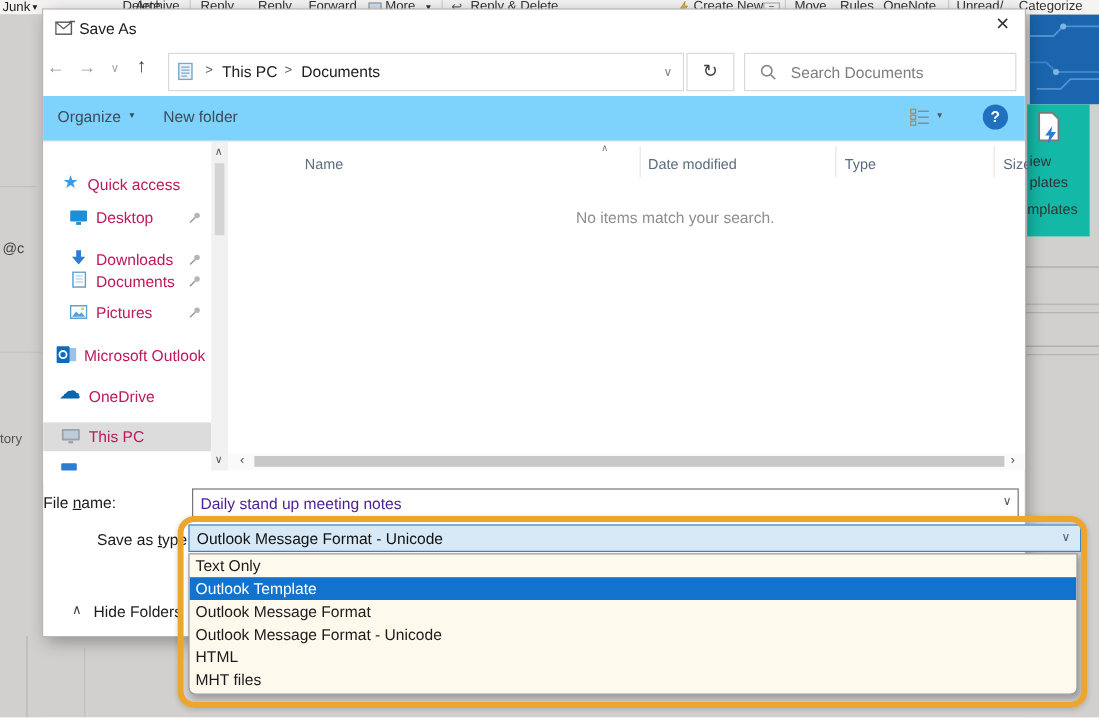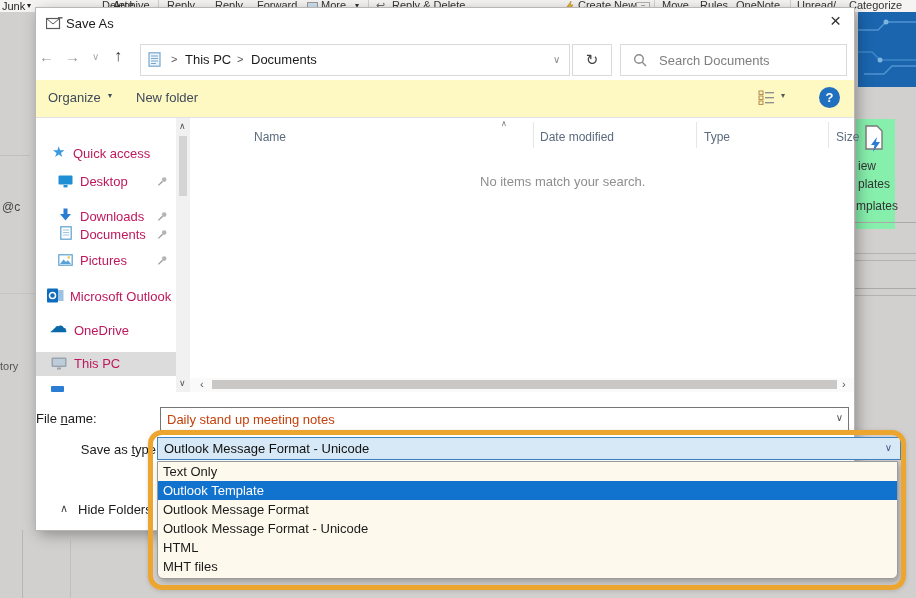--- a/index.html
+++ b/index.html
@@ -79,21 +79,21 @@
 
     <svg class="abs" style="left:4px;top:0;" width="58" height="75" viewBox="0 0 58 75">
       <rect x="0" y="0" width="58" height="75" fill="#1a65ae"></rect>
       <polyline points="0,18 20,18 28,10 58,10" fill="none" stroke="#4f93d2" stroke-width="1.5"></polyline>
       <polyline points="0,40 14,40 22,48 58,48" fill="none" stroke="#3c85c6" stroke-width="1.5"></polyline>
       <polyline points="6,62 26,62 34,54 58,54" fill="none" stroke="#4f93d2" stroke-width="1.5"></polyline>
       <circle cx="28" cy="10" r="2.5" fill="#7db4e0"></circle>
         <circle cx="22" cy="48" r="2.5" fill="#7db4e0"></circle>
     </svg>
 
-    <div class="abs" style="left:2px;top:75px;width:39px;height:110px;background:#86efac;margin-top:32px;">
+    <div class="abs" style="left:2px;top:75px;width:52px;height:110px;background:#14b8a6;">
       <svg class="abs" style="left:6px;top:6px;" width="24" height="28" viewBox="0 0 24 28">
         <path d="M4 1 h11 l5 5 v18 h-16 z" fill="#fff" stroke="#7a7a7a" stroke-width="1.4"></path>
         <polygon points="15,12 9,20 12.5,20 11,27 18,17 14,17" fill="#2b7cd3"></polygon>
       </svg>
       <span class="abs" style="left:2px;top:40px;font-size:12px;color:#333;">iew</span>
       <span class="abs" style="left:2px;top:58px;font-size:12px;color:#333;">plates</span>
       <span class="abs" style="left:0px;top:80px;font-size:12px;color:#333;">mplates</span>
     </div>
     <div class="abs" style="left:0;top:210px;width:62px;height:1px;background:#aba9a7;"></div>
     <div class="abs" style="left:0;top:241px;width:62px;height:1px;background:#b5b3b1;"></div>
@@ -138,21 +138,21 @@
       <span style="font-size:15px;color:#444;line-height:29px;">↻</span>
     </div>
     <div class="abs gray-btnbox" style="left:584px;top:36px;width:225px;height:30px;">
       <svg class="abs" style="left:12px;top:8px;" width="14" height="14" viewBox="0 0 14 14">
         <circle cx="6" cy="6" r="4.3" fill="none" stroke="#8a8a8a" stroke-width="1.4"></circle>
         <line x1="9.3" y1="9.3" x2="13" y2="13" stroke="#8a8a8a" stroke-width="1.4"></line>
       </svg>
       <input class="abs" style="left: 36px; top: 4px; width: 180px; height: 20px; border: none; outline: none; font-size: 13px; color: rgb(51, 51, 51); background: transparent;" readonly="" placeholder="Search Documents">
     </div>
 
-    <div class="abs" style="left:0;top:72px;width:818px;height:37px;background:#fef9c3;border-bottom:1px solid #e1e1e1;">
+    <div class="abs" style="left:0;top:72px;width:818px;height:37px;background:#7dd3fc;border-bottom:1px solid #e1e1e1;">
       <span class="abs" style="left:12px;top:10px;font-size:13px;color:#3f4a5a;">Organize</span>
       <span class="abs" style="left:72px;top:11px;font-size:8px;color:#3f4a5a;">▾</span>
       <span class="abs" style="left:100px;top:10px;font-size:13px;color:#3f4a5a;">New folder</span>
       <svg class="abs" style="left:722px;top:10px;" width="17" height="15" viewBox="0 0 17 15">
         <rect x="1" y="1" width="4" height="3.4" fill="none" stroke="#b08948" stroke-width="1"></rect>
         <rect x="1" y="6" width="4" height="3.4" fill="none" stroke="#b08948" stroke-width="1"></rect>
         <rect x="1" y="11" width="4" height="3.4" fill="none" stroke="#b08948" stroke-width="1"></rect>
         <line x1="7" y1="2.7" x2="16" y2="2.7" stroke="#8a8a8a" stroke-width="1.3"></line>
         <line x1="7" y1="7.7" x2="16" y2="7.7" stroke="#8a8a8a" stroke-width="1.3"></line>
         <line x1="7" y1="12.7" x2="16" y2="12.7" stroke="#8a8a8a" stroke-width="1.3"></line>
@@ -269,21 +269,21 @@
     <div class="abs" style="left:154px;top:370px;width:664px;height:14px;background:#fafafa;">
       <span class="abs" style="left:10px;top:0px;font-size:11px;color:#555;">‹</span>
       <div class="abs" style="left:22px;top:2px;width:625px;height:9px;background:#c9c8c7;"></div>
       <span class="abs" style="left:652px;top:0px;font-size:11px;color:#555;">›</span>
     </div>
 
     <div class="abs" style="left:0;top:403px;width:120px;text-align:left;font-size:13px;color:#1b1b1b;">
       <span>File </span><span style="text-decoration:underline;">n</span><span>ame:</span>
     </div>
     <div class="abs" style="left:124px;top:399px;width:687px;height:22px;border:1px solid #767676;background:#fff;">
-      <input class="abs" style="left: 4px; top: 1px; width: 640px; height: 18px; border: none; outline: none; font-size: 13px; color: #c2410c; background: transparent;" readonly="" value="Daily stand up meeting notes">
+      <input class="abs" style="left: 4px; top: 1px; width: 640px; height: 18px; border: none; outline: none; font-size: 13px; color: #4c1d95; background: transparent;" readonly="" value="Daily stand up meeting notes">
       <span class="abs" style="right:5px;top:4px;font-size:10px;color:#555;">∨</span>
     </div>
 
     <div class="abs" style="left:0;top:434px;width:120px;text-align:right;font-size:13px;color:#1b1b1b;">
       <span>Save as </span><span style="text-decoration:underline;">t</span><span>ype</span>
     </div>
 
     <span class="abs" style="left:24px;top:494px;font-size:11px;color:#444;">∧</span>
     <span class="abs t13" style="left:42px;top:494px;">Hide Folders</span>
   </div>

